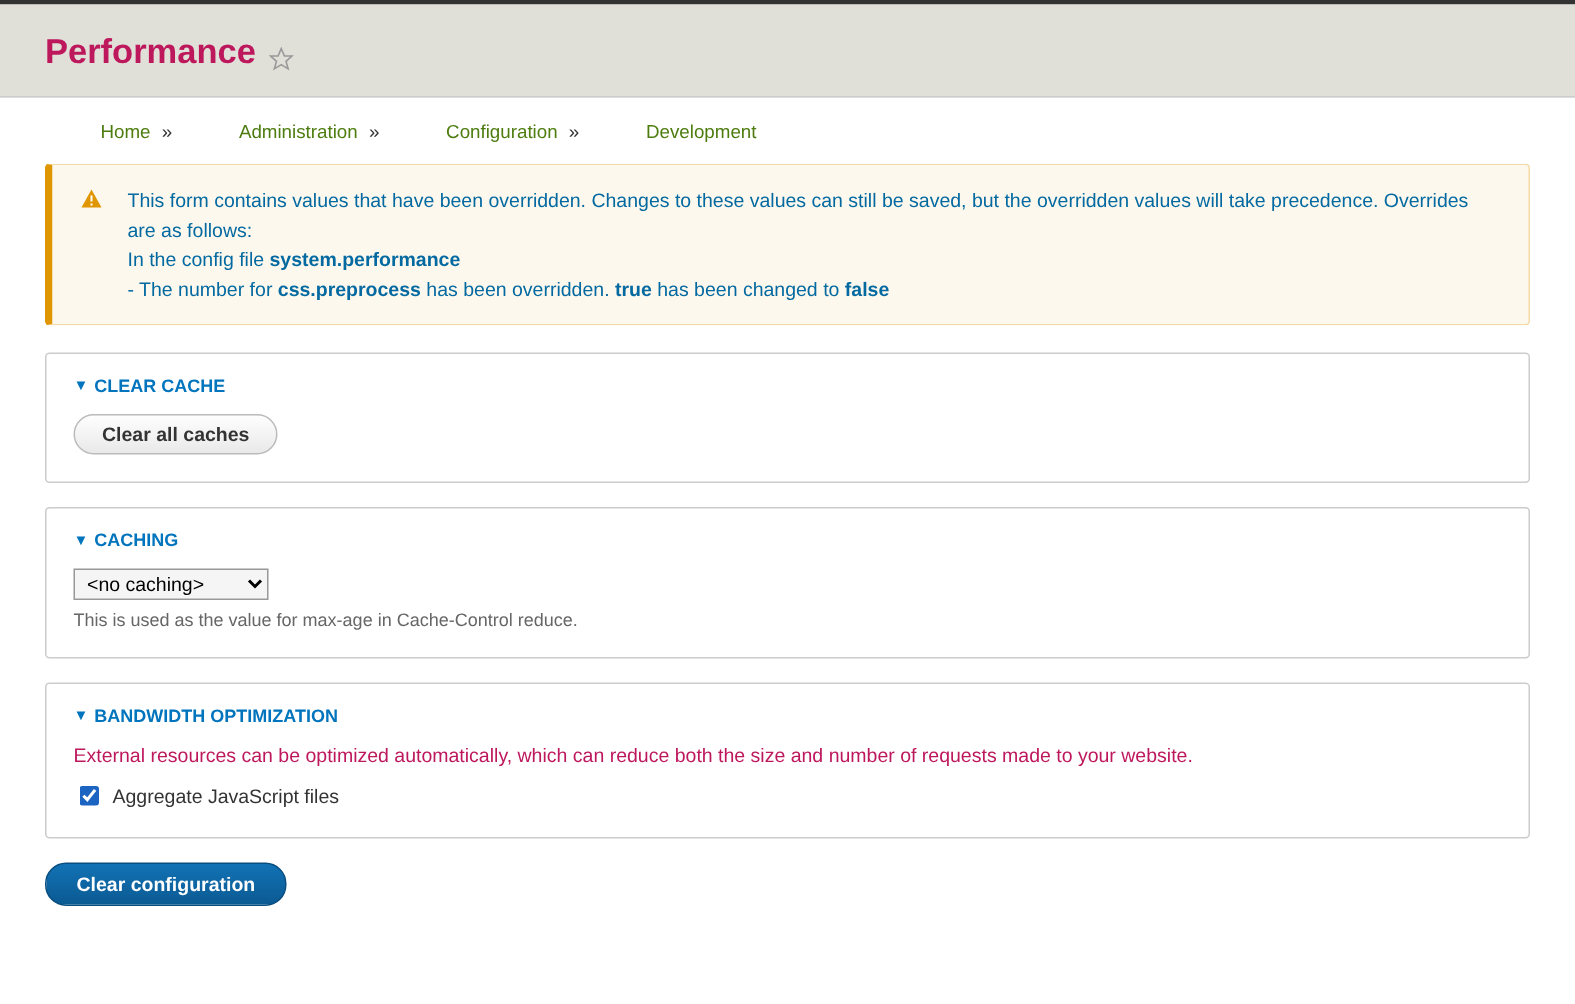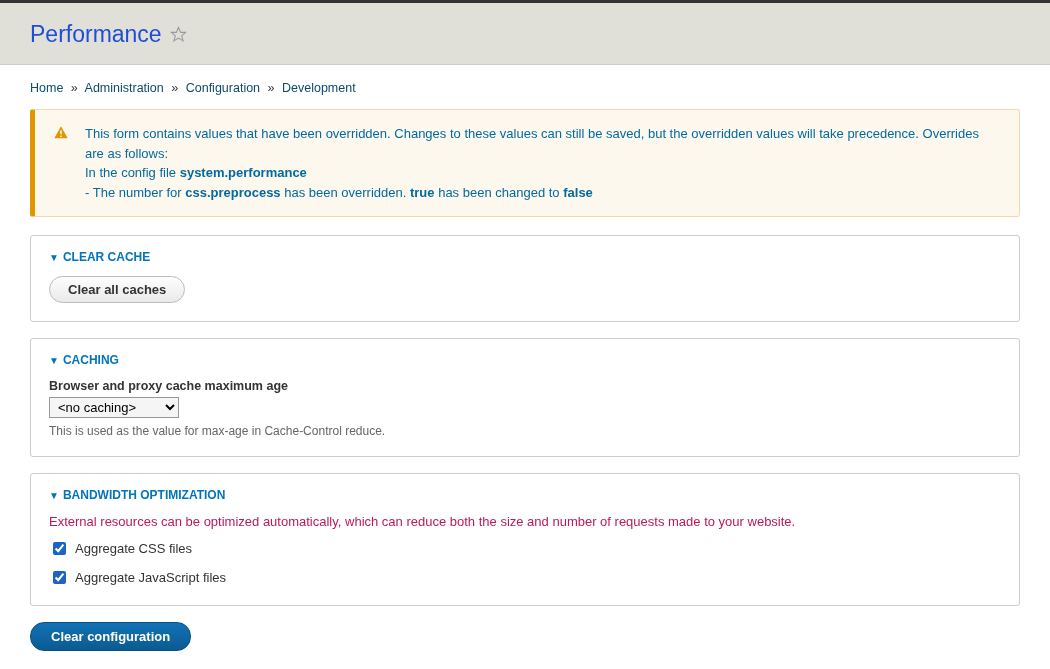--- a/index.html
+++ b/index.html
@@ -15,43 +15,44 @@
     background: #333;
   }
   .header {
     background: #e0dfd8;
     padding: 18px 30px 16px 30px;
     border-bottom: 1px solid #ccc;
   }
   .header h1 {
     margin: 0;
     font-size: 23px;
-    font-weight: normal;
-    color: #1d4ed8;
+    font-weight: bold;
+    color: #be185d;
     display: inline-flex;
-    align-items: center;
+    align-items: flex-end;
     gap: 8px;
   }
   .star-icon {
     display: inline-block;
     color: #aaa;
     cursor: pointer;
   }
   .star-icon svg { display: block; }
   .content {
     padding: 16px 30px 30px 30px;
   }
   .breadcrumb {
     font-size: 12.5px;
     margin-bottom: 14px;
     color: #333;
   }
   .breadcrumb a {
-    color: #0c4a6e;
+    color: #4d7c0f;
     text-decoration: none;
+    margin-left: 37px;
   }
   .breadcrumb .sep {
     color: #333;
     margin: 0 4px;
   }
   .messages.warning {
     background: #fdf8ed;
     border: 1px solid #f4daa6;
     border-left: 5px solid #e09600;
     border-radius: 3px;
@@ -200,38 +201,33 @@
       <span>CLEAR CACHE</span>
     </div>
     <button class="btn-grey">Clear all caches</button>
   </div>
 
   <div class="fieldset">
     <div class="fieldset-legend">
       <span class="tri">▼</span>
       <span>CACHING</span>
     </div>
-    <label class="form-label">Browser and proxy cache maximum age</label>
     <select class="form-select">
       <option selected="">&lt;no caching&gt;</option>
     </select>
     <div class="description">This is used as the value for max-age in Cache-Control reduce.</div>
   </div>
 
   <div class="fieldset">
     <div class="fieldset-legend">
       <span class="tri">▼</span>
       <span>BANDWIDTH OPTIMIZATION</span>
     </div>
     <div class="intro-text">External resources can be optimized automatically, which can reduce both the size and number of requests made to your website.</div>
     <label class="chk-row">
       <input type="checkbox" checked="" style="">
-      <span>Aggregate CSS files</span>
-    </label>
-    <label class="chk-row">
-      <input type="checkbox" checked="" style="">
       <span>Aggregate JavaScript files</span>
     </label>
   </div>
 
   <button class="btn-primary">Clear configuration</button>
 
 </div>
 
 </body></html>

